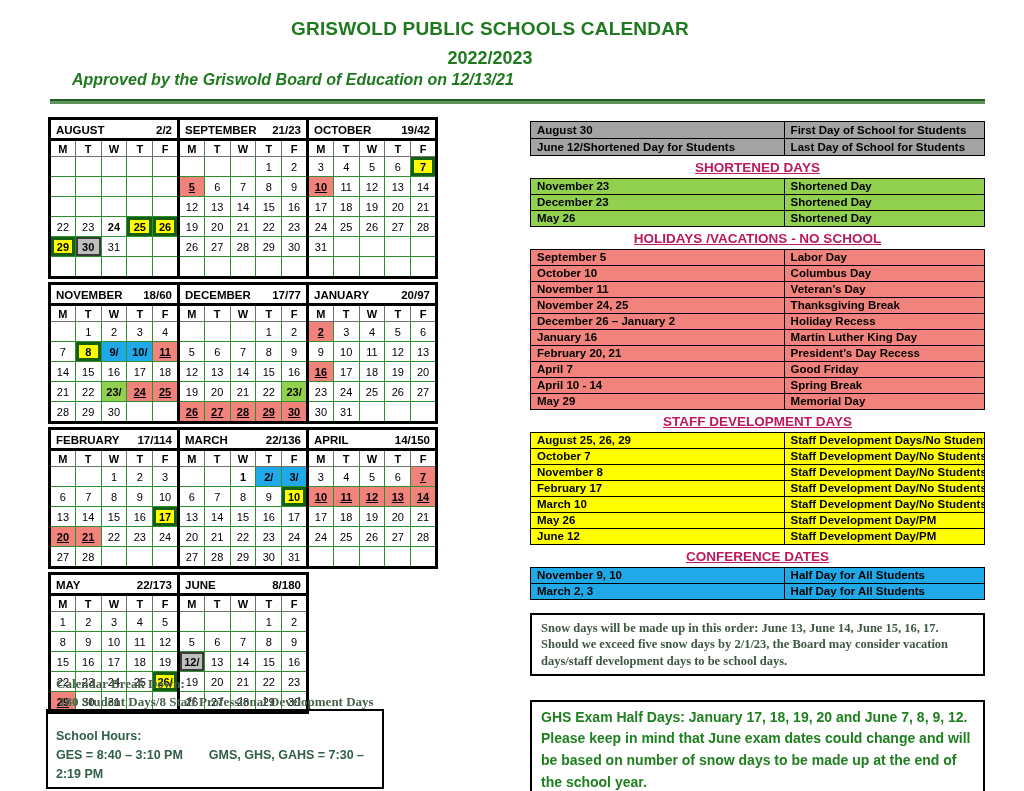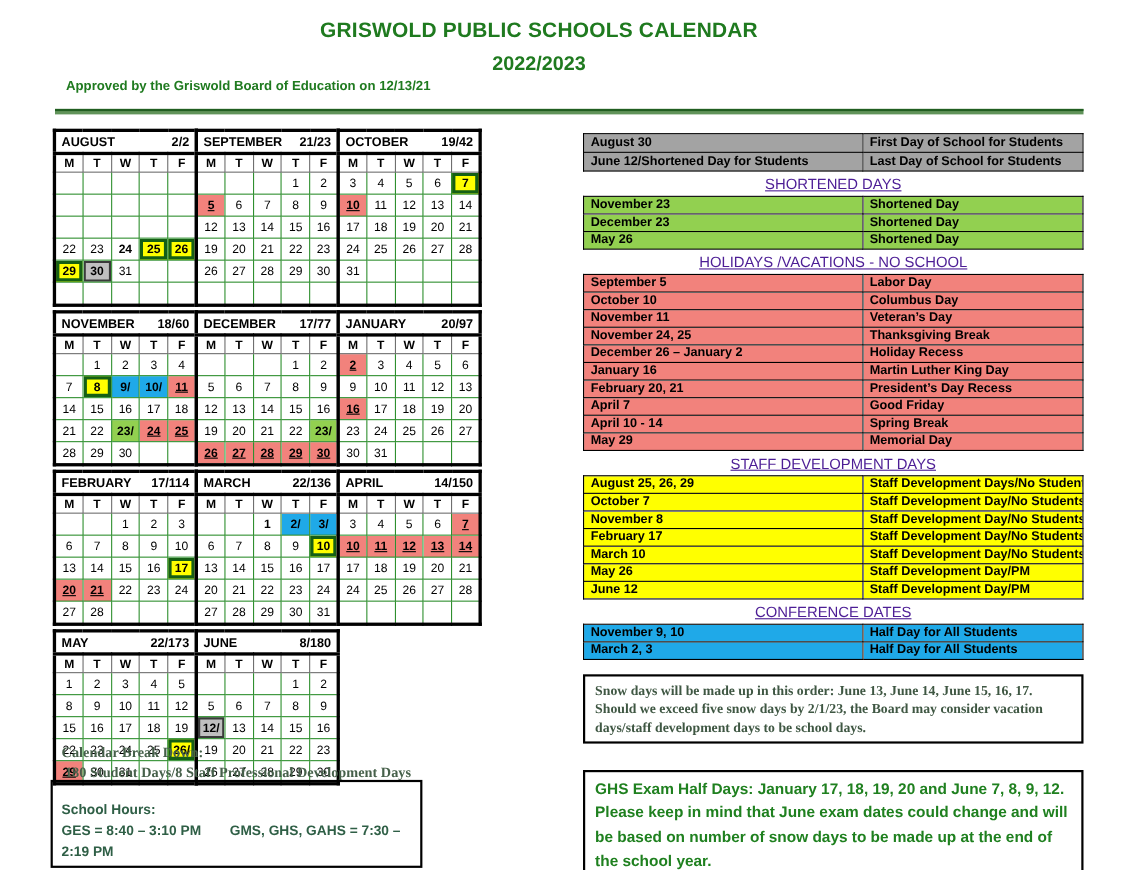--- a/index.html
+++ b/index.html
@@ -4,21 +4,21 @@
 <style>
   html,body{margin:0;padding:0;background:#fff;}
   .page{position:relative;width:1024px;height:791px;background:#ffffff;
         font-family:"Liberation Sans",sans-serif;color:#000;overflow:hidden;}
 
   
   .title-wrap{position:absolute;top:18px;left:0;width:980px;text-align:center;
               color:#1f7a1f;font-weight:bold;}
   .title1{font-size:19px;letter-spacing:.2px;}
   .title2{font-size:18px;margin-top:8px;}
-  .approved{position:absolute;top:71px;left:60px;font-size:12px;
+  .approved{position:absolute;top:71px;left:72px;font-size:16px;font-style:italic;
             font-weight:bold;color:#1f7a1f;}
   .green-rule{position:absolute;top:99px;left:50px;width:935px;height:3px;
               background:#61945a;border-top:2px solid #215e21;}
 
   
   .cal-grid{position:absolute;left:48px;top:117px;}
   .cal-group{display:flex;margin-bottom:3px;}
   table.month{border-collapse:collapse;table-layout:fixed;width:132px;
               border:3px solid #000;background:#fff;}
   table.month + table.month{margin-left:-3px;}
@@ -50,22 +50,22 @@
   table.dtable{width:100%;border-collapse:collapse;table-layout:fixed;}
   table.dtable td{border:1.5px solid #000;font-weight:bold;font-size:11.5px;
                   padding:0 6px;height:15px;line-height:15px;white-space:nowrap;
                   overflow:hidden;}
   table.dtable td:first-child{width:53%;}
   table.gray td{background:#a3a3a3;height:16px;}
   table.green td{background:#92d050;}
   table.red td{background:#f2827c;}
   table.yellow td{background:#ffff00;}
   table.blue td{background:#1fa9e8;}
-  .sec-heading{text-align:center;font-weight:normal;font-size:13.5px;
-               text-decoration:underline;margin:4px 0 3px 0;color:#4c1d95;}
+  .sec-heading{text-align:center;font-weight:bold;font-size:13.5px;
+               text-decoration:underline;margin:4px 0 3px 0;color:#be185d;}
   .note{border:2px solid #000;margin-top:13px;padding:5px 9px;}
   .note.serif{font-family:Liberation Serif, serif;font-weight:bold;font-size:12.5px;
               line-height:1.3;color:#3f5743;}
   .note.ghs{margin-top:24px;font-weight:bold;font-size:14px;line-height:1.55;
             color:#1f801f;}
 </style>
 </head>
 <body>
 
 <div class="page">

